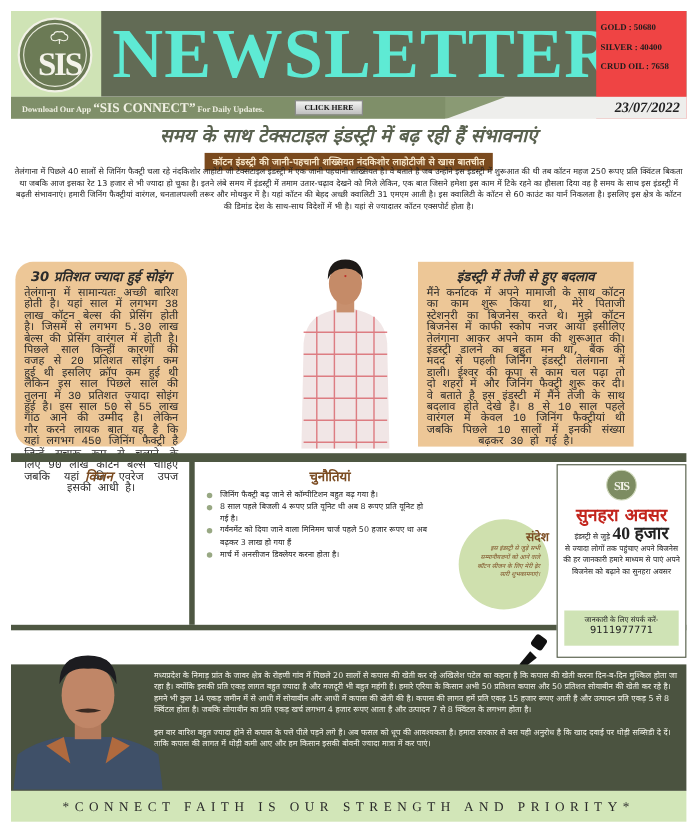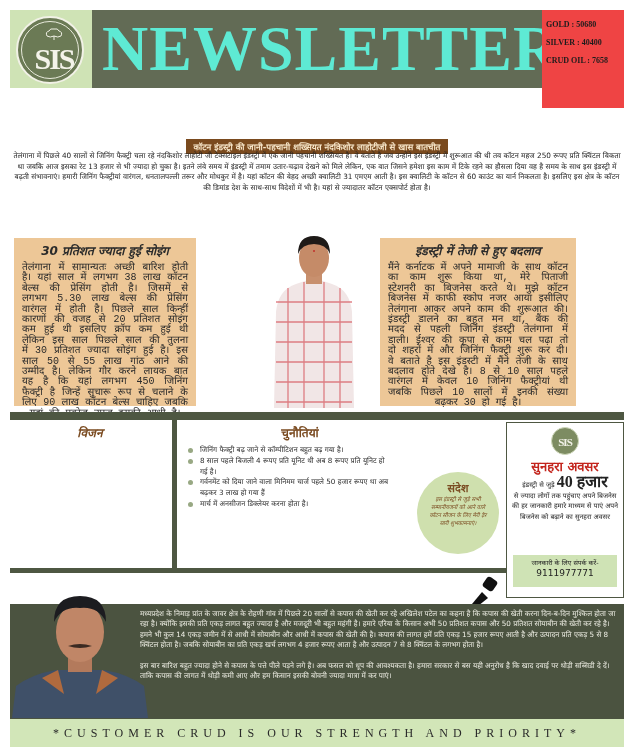--- a/index.html
+++ b/index.html
@@ -28,47 +28,47 @@
   .date { position: absolute; right: 6px; top: 0; height: 20px; line-height: 20px; font-family: "Liberation Serif", serif; font-style: italic; font-weight: bold; font-size: 13px; color: #222; }
 
   
   .headline { position: absolute; left: 0; top: 101px; width: 614px; text-align: center; font-family: "DejaVu Sans", sans-serif; font-style: italic; font-weight: bold; font-size: 17px; color: #59614f; }
   .subhead-wrap { position: absolute; left: 0; top: 125px; width: 614px; text-align: center; }
   .subhead { display: inline-block; background: #7a4a1e; color: #f7e6c9; font-family: "DejaVu Sans", sans-serif; font-size: 8.5px; font-weight: bold; padding: 2px 8px; }
   .intro { position: absolute; left: 0; top: 141px; width: 614px; text-align: center; font-family: "DejaVu Sans", sans-serif; font-size: 7.3px; line-height: 10.6px; color: #222; }
 
   
   .tan { position: absolute; top: 228px; height: 168px; background: #edc797; padding: 4px 8px; }
-  .tan.left { left: 4px; width: 182px; }
+  .tan.left { left: 4px; width: 156px; border-radius: 16px; }
   .tan.right { left: 370px; width: 196px; }
   .tan h3 { text-align: center; font-family: "DejaVu Sans", sans-serif; font-style: italic; font-weight: bold; font-size: 12px; color: #2b2b2b; margin-bottom: 4px; }
   .tan p { font-family: Liberation Mono, monospace; font-size: 10px; line-height: 10.4px; text-align: justify; text-align-last: center; color: #2a2a2a; }
 
   .photo1 { position: absolute; left: 254px; top: 222px; width: 100px; height: 176px; }
 
   
   .band { position: absolute; left: 0; top: 402px; width: 614px; height: 8px; background: #4e5742; }
   .mid { position: absolute; left: 0; top: 410px; width: 614px; height: 148px; }
   .vline1 { position: absolute; left: 162px; top: 0; width: 5px; height: 148px; background: #4e5742; }
   .vision { position: absolute; left: 0; top: 0; width: 160px; padding: 4px 8px; }
   .vision h3 { text-align: center; font-family: "DejaVu Sans", sans-serif; font-style: italic; font-weight: bold; font-size: 12px; color: #7b4c22; margin-bottom: 6px; }
   .vision p { font-family: "DejaVu Sans", sans-serif; font-size: 7.2px; line-height: 10.6px; text-align: justify; text-align-last: center; color: #2a2a2a; }
   .chal { position: absolute; left: 170px; top: 0; width: 320px; padding: 4px 6px; }
   .chal h3 { text-align: center; font-family: "DejaVu Sans", sans-serif; font-weight: bold; font-size: 12px; color: #7b4c22; margin-left: -80px; margin-bottom: 4px; }
   .chal ul { list-style: none; width: 206px; }
   .chal li { position: relative; padding-left: 14px; font-family: "DejaVu Sans", sans-serif; font-size: 7.2px; line-height: 10.8px; color: #2a2a2a; }
   .chal li::before { content: ""; position: absolute; left: 2px; top: 3px; width: 5px; height: 5px; border-radius: 50%; background: #98a883; }
-  .msg { position: absolute; left: 407px; top: 52px; width: 82px; height: 82px; border-radius: 50%; background: #cfe0ae; text-align: center; padding-top: 8px; }
+  .msg { position: absolute; left: 407px; top: 52px; width: 82px; height: 82px; border-radius: 50%; background: #cfe0ae; text-align: right; padding-top: 8px; }
   .msg h4 { font-family: "DejaVu Sans", sans-serif; font-weight: bold; font-size: 11px; color: #7b4c22; }
   .msg p { font-family: "DejaVu Serif", serif; font-style: italic; font-size: 5.5px; line-height: 8px; color: #7b4c22; padding: 0 8px; }
 
   .golden { position: absolute; left: 496px; top: 412px; width: 118px; height: 176px; background: #fff; border: 1px solid #4e5742; text-align: center; padding-top: 4px; z-index: 3; }
   .golden-logo { width: 28px; height: 28px; margin: 0 auto 2px; border-radius: 50%; background: #7d8c62; position: relative; border: 1px solid #cfd8bb; }
   .golden-logo span { position: absolute; left: 0; top: 8px; width: 26px; text-align: center; font-family: "Liberation Serif", serif; font-size: 11px; color: #f2f2e8; font-weight: bold; letter-spacing: -1px; }
-  .golden h4 { font-family: "DejaVu Sans", sans-serif; font-weight: bold; font-size: 13px; color: #c3241c; margin-bottom: 2px; }
+  .golden h4 { font-family: "DejaVu Sans", sans-serif; font-weight: bold; font-size: 16px; color: #c3241c; margin-bottom: 2px; }
   .golden p { font-family: "DejaVu Serif", serif; font-size: 6.8px; line-height: 10.5px; color: #222; padding: 0 4px; }
   .golden .big { font-family: "Liberation Serif", serif; font-weight: bold; font-size: 16px; }
   .contact { position: absolute; left: 6px; top: 132px; width: 104px; height: 32px; background: #cfe3b5; font-family: "DejaVu Sans", sans-serif; font-size: 6.5px; color: #222; padding-top: 3px; line-height: 10px; }
   .contact .num { font-size: 9px; }
 
   
   .band2 { position: absolute; left: 0; top: 558px; width: 614px; height: 5px; background: #4e5742; }
   .kisan-title { position: absolute; left: 220px; top: 564px; font-family: "DejaVu Sans", sans-serif; font-style: italic; font-weight: bold; font-size: 22px; color: #4e5742; }
   .mic { position: absolute; left: 458px; top: 566px; width: 34px; height: 30px; }
   .farmer-bg { position: absolute; left: 0; top: 594px; width: 614px; height: 115px; background: #4b5340; }
@@ -96,21 +96,29 @@
       </div>
     </div>
     <div class="title">NEWSLETTER</div>
     <div class="rates">
       <div>GOLD : 50680</div>
       <div>SILVER : 40400</div>
       <div>CRUD OIL : 7658</div>
     </div>
   </div>
 
-
+  <div class="sub">
+    <div class="sub-green"></div>
+    <div class="sub-dark"></div>
+    <div class="dl-text"><span>Download Our App </span><span class="app">“SIS CONNECT”</span><span> For Daily Updates.</span></div>
+    <div class="click-btn">CLICK HERE</div>
+    <div class="date">23/07/2022</div>
+  </div>
+
+  <div class="headline">समय के साथ टेक्सटाइल इंडस्ट्री में बढ़ रही हैं संभावनाएं</div>
   <div class="subhead-wrap">
     <span class="subhead">कॉटन इंडस्ट्री की जानी-पहचानी शख्सियत नंदकिशोर लाहोटीजी से खास बातचीत</span>
   </div>
   <div class="intro">तेलंगाना में पिछले 40 सालों से जिनिंग फैक्ट्री चला रहे नंदकिशोर लाहोटी जी टेक्सटाइल इंडस्ट्री में एक जानी पहचानी शख्सियत है। वे बताते है जब उन्होंने इस इंडस्ट्री में शुरूआत की थी तब कॉटन महज 250 रूपए प्रति क्विंटल बिकता था जबकि आज इसका रेट 13 हजार से भी ज्यादा हो चुका है। इतने लंबे समय में इंडस्ट्री में तमाम उतार-चढ़ाव देखने को मिले लेकिन, एक बात जिसने हमेशा इस काम में टिके रहने का हौसला दिया वह है समय के साथ इस इंडस्ट्री में बढ़ती संभावनाएं। हमारी जिनिंग फैक्ट्रीयां वारंगल, धनतालपल्ली तरूर और मोथकुर में है। यहां कॉटन की बेहद अच्छी क्वालिटी 31 एमएम आती है। इस क्वालिटी के कॉटन से 60 काउंट का यार्न निकलता है। इसलिए इस क्षेत्र के कॉटन की डिमांड देश के साथ-साथ विदेशों में भी है। यहां से ज्यादातर कॉटन एक्सपोर्ट होता है।</div>
 
   <div class="tan left">
     <h3>30 प्रतिशत ज्यादा हुई सोइंग</h3>
     <p>तेलंगाना में सामान्यतः अच्छी बारिश होती है। यहां साल में लगभग 38 लाख कॉटन बेल्स की प्रेसिंग होती है। जिसमें से लगभग 5.30 लाख बेल्स की प्रेसिंग वारंगल में होती है। पिछले साल किन्हीं कारणों की वजह से 20 प्रतिशत सोइंग कम हुई थी इसलिए क्रॉप कम हुई थी लेकिन इस साल पिछले साल की तुलना में 30 प्रतिशत ज्यादा सोइंग हुई है। इस साल 50 से 55 लाख गांठ आने की उम्मीद है। लेकिन गौर करने लायक बात यह है कि यहां लगभग 450 जिनिंग फैक्ट्री है जिन्हें सुचारू रूप से चलाने के लिए 90 लाख कॉटन बेल्स चाहिए जबकि यहां की एवरेज उपज इसकी आधी है।</p>
   </div>
 
@@ -187,14 +195,14 @@
     <rect x="56" y="70" width="24" height="20" fill="#b37a5c"></rect>
     <ellipse cx="68" cy="50" rx="24" ry="30" fill="#c08667"></ellipse>
     <path d="M42 40 Q42 14 68 14 Q94 14 94 40 Q86 24 68 26 Q50 24 42 40 Z" fill="#1c1c20"></path>
     <path d="M56 64 Q68 60 80 64 Q68 68 56 64 Z" fill="#3a2a22"></path>
   </svg>
   <div class="farmer-text">
     <p>मध्यप्रदेश के निमाड़ प्रांत के जावर क्षेत्र के रोहणी गांव में पिछले 20 सालों से कपास की खेती कर रहे अखिलेश पटेल का कहना है कि कपास की खेती करना दिन-ब-दिन मुश्किल होता जा रहा है। क्योंकि इसकी प्रति एकड़ लागत बहुत ज्यादा है और मजदूरी भी बहुत महंगी है। हमारे एरिया के किसान अभी 50 प्रतिशत कपास और 50 प्रतिशत सोयाबीन की खेती कर रहे है। हमने भी कुल 14 एकड़ जमीन में से आधी में सोयाबीन और आधी में कपास की खेती की है। कपास की लागत हमें प्रति एकड़ 15 हजार रूपए आती है और उत्पादन प्रति एकड़ 5 से 8 क्विंटल होता है। जबकि सोयाबीन का प्रति एकड़ खर्च लगभग 4 हजार रूपए आता है और उत्पादन 7 से 8 क्विंटल के लगभग होता है।</p>
     <p>इस बार बारिश बहुत ज्यादा होने से कपास के पत्ते पीले पड़ने लगे है। अब फसल को धूप की आवश्यकता है। हमारा सरकार से बस यही अनुरोध है कि खाद दवाई पर थोड़ी सब्सिडी दे दें। ताकि कपास की लागत में थोड़ी कमी आए और हम किसान इसकी बोवनी ज्यादा मात्रा में कर पाएं।</p>
   </div>
 
-  <div class="footer">*CUSTOMER CRUD IS OUR STRENGTH AND PRIORITY*</div>
+  <div class="footer">*CONNECT FAITH IS OUR STRENGTH AND PRIORITY*</div>
 </div>
 
 </body></html>

